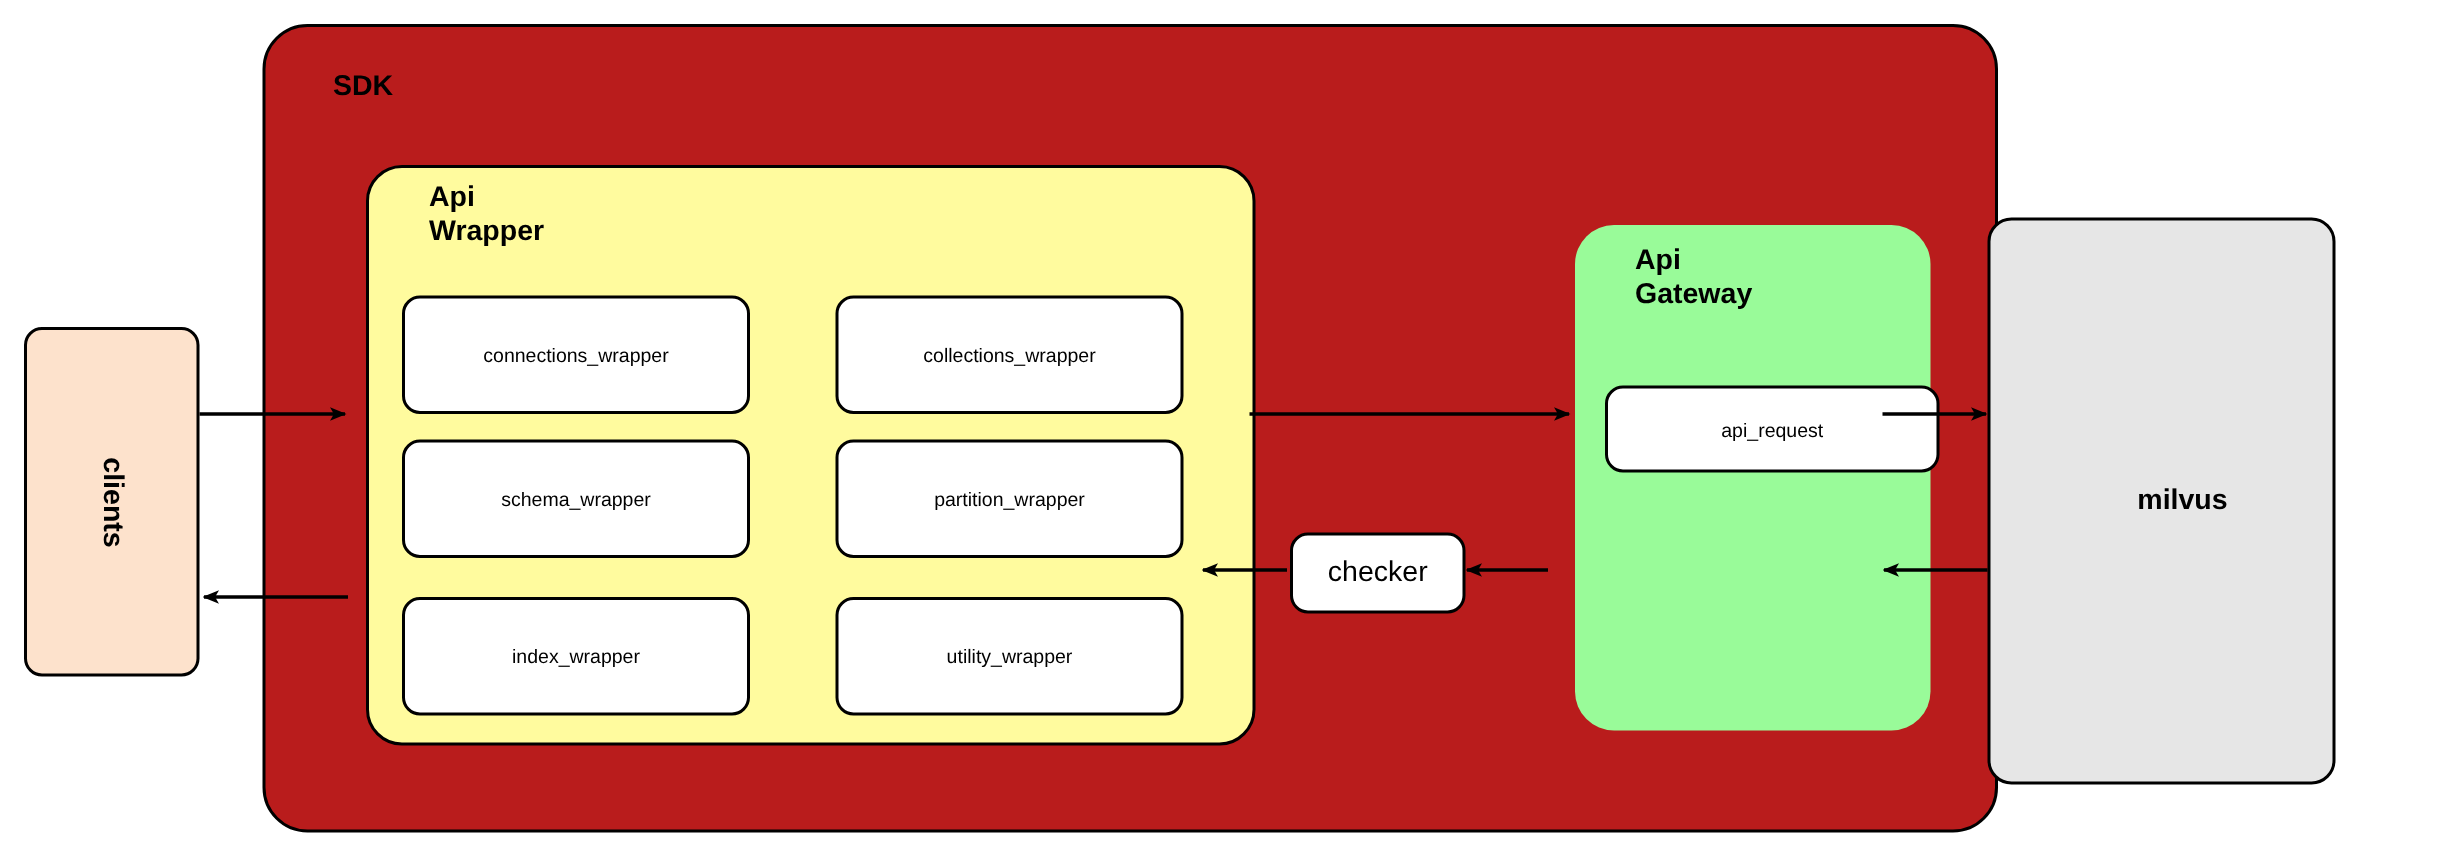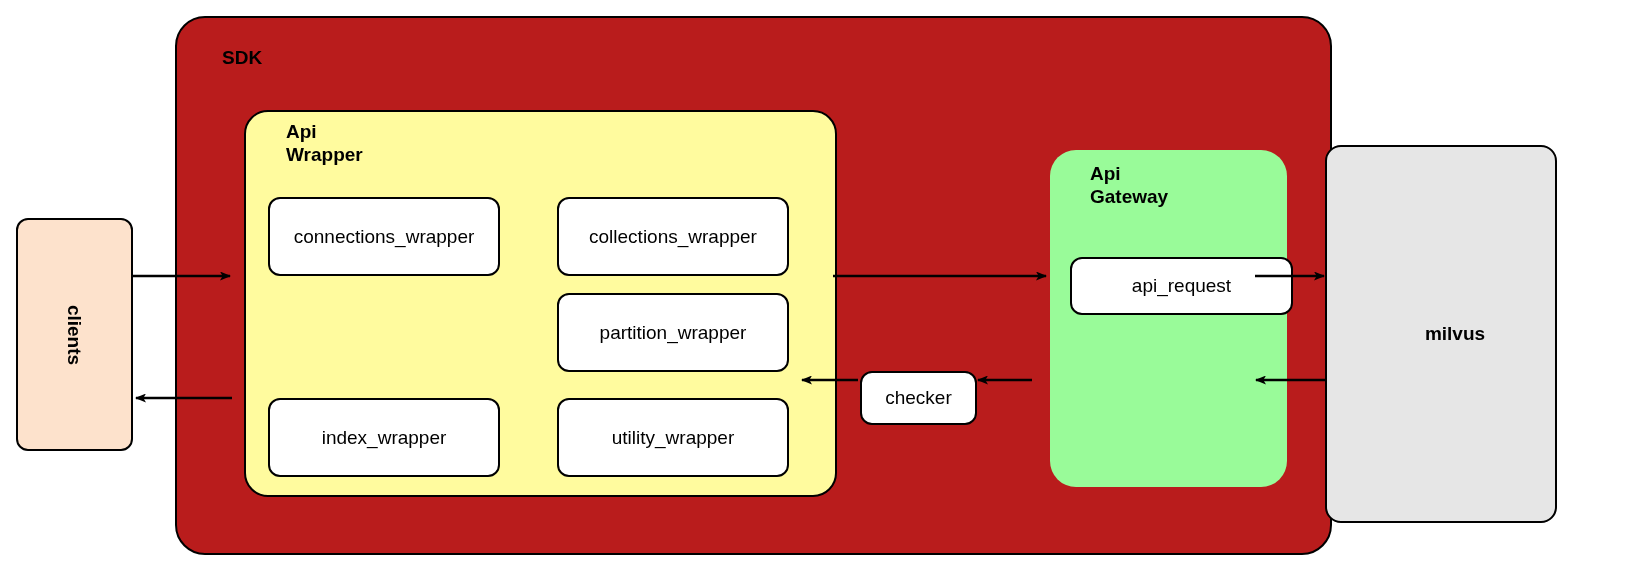--- a/index.html
+++ b/index.html
@@ -68,21 +68,21 @@
   }
   .label-sdk   { left: 45px; top: 28px; }
   .label-wrapper { left: 40px; top: 8px; }
   .label-gateway { left: 40px; top: 12px; }
 
   
   .leaf {
     background: #ffffff;
     border: 2px solid #000000;
     border-radius: 12px;
-    font-size: 19px;
+    font-size: 13px;
     text-align: center;
   }
   
   .w-col-a { left: 22px; width: 232px; }
   .w-col-b { left: 311px; width: 232px; }
   .w-row-1 { top: 85px;  height: 79px; }
   .w-row-2 { top: 181px; height: 79px; }
   .w-row-3 { top: 286px; height: 79px; }
 
   
@@ -90,21 +90,20 @@
   .g-row-1 { top: 107px; height: 58px; }
   .g-row-2 { top: 203px; height: 58px; }
 
   
   .box-checker {
     left: 860px;
     top: 355px;
     width: 117px;
     height: 54px;
     font-size: 19px;
-    margin-top: 16px;
   }
 
   
   .box-clients {
     left: 16px;
     top: 218px;
     width: 117px;
     height: 233px;
     background: #fde2cc;
     border: 2px solid #000000;
@@ -153,20 +152,23 @@
 
     <div class="box container-wrapper">
       <span class="container-label label-wrapper">Api
 Wrapper</span>
 
       <div class="box leaf w-col-a w-row-1">
         <span>connections_wrapper</span>
       </div>
       <div class="box leaf w-col-b w-row-1">
         <span>collections_wrapper</span>
+      </div>
+      <div class="box leaf w-col-a w-row-2">
+        <span>schema_wrapper</span>
       </div>
       <div class="box leaf w-col-b w-row-2">
         <span>partition_wrapper</span>
       </div>
       <div class="box leaf w-col-a w-row-3">
         <span>index_wrapper</span>
       </div>
       <div class="box leaf w-col-b w-row-3">
         <span>utility_wrapper</span>
       </div>

